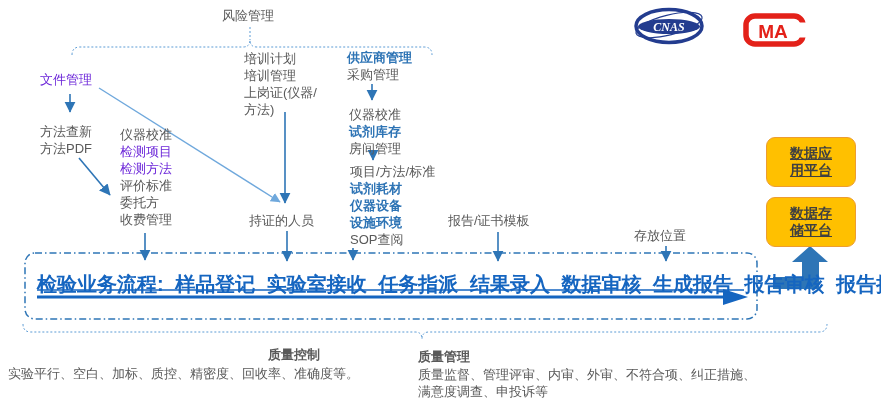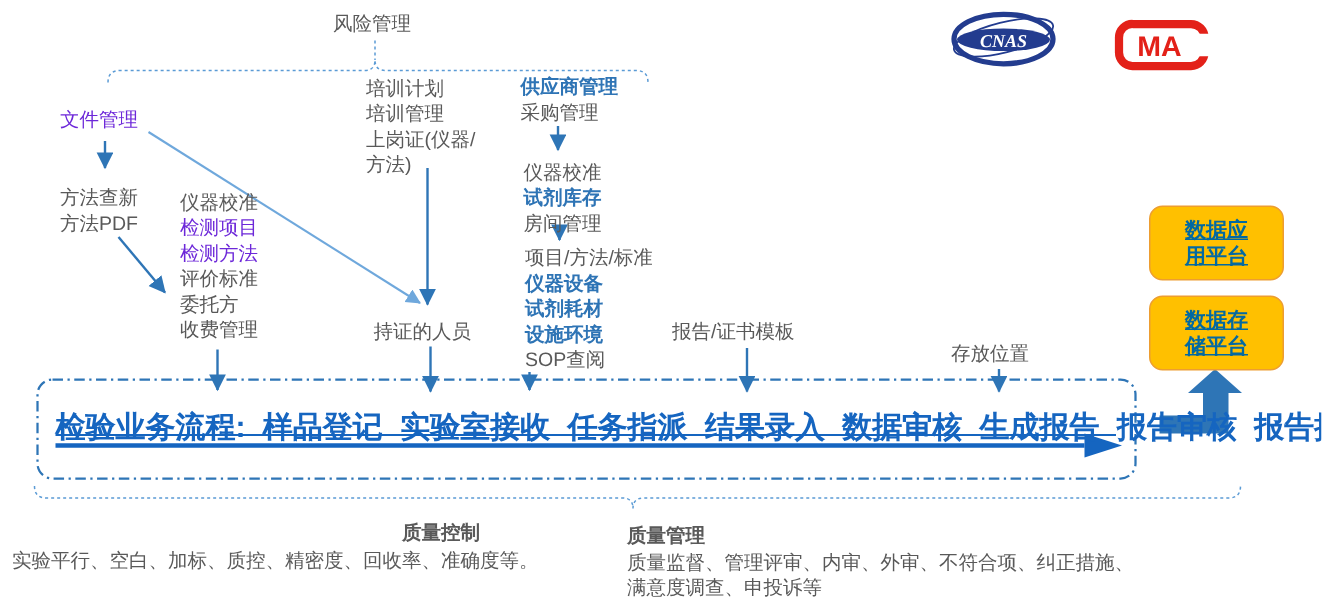--- a/index.html
+++ b/index.html
@@ -14,21 +14,21 @@
   .col div{line-height:17px;}
   .bold{font-weight:bold;}
   #connectors{position:absolute;left:0;top:0;width:881px;height:404px;}
   .flowtext{position:absolute;left:37px;top:271px;font-size:20px;font-weight:bold;color:#1565C0;white-space:nowrap;}
   .flowtext .step{margin-left:6px;}
   .platform{
     position:absolute;left:766px;width:88px;height:48px;background:#FFC000;
     border:1px solid #ED9D31;border-radius:9px;display:flex;align-items:center;justify-content:center;
   }
   .platform .ptxt{
-    width:48px;text-align:center;color:#0369a1;font-weight:bold;font-size:14px;
+    width:48px;text-align:center;color:#404040;font-weight:bold;font-size:14px;
     line-height:17px;text-decoration:underline;word-break:break-all;white-space:normal;
   }
   .note{white-space:nowrap;}
 </style>
 </head>
 <body>
 
 <div id="canvas">
 
   <svg id="connectors" viewBox="0 0 881 404">
@@ -110,22 +110,22 @@
     <div class="gray">房间管理</div>
   </div>
 
   <div class="abs col" style="left:347px;top:49px;">
     <div class="bluebold">供应商管理</div>
     <div class="gray">采购管理</div>
   </div>
 
   <div class="abs col" style="left:350px;top:163px;">
     <div class="gray">项目/方法/标准</div>
+    <div class="bluebold">试剂耗材</div>
     <div class="bluebold">仪器设备</div>
-    <div class="bluebold">试剂耗材</div>
     <div class="bluebold">设施环境</div>
     <div class="gray">SOP查阅</div>
   </div>
 
   <div class="abs gray" style="left:249px;top:212px;">持证的人员</div>
   <div class="abs gray" style="left:448px;top:212px;">报告/证书模板</div>
   <div class="abs gray" style="left:634px;top:227px;">存放位置</div>
 
   <div class="flowtext">
     <span>检验业务流程:</span>

